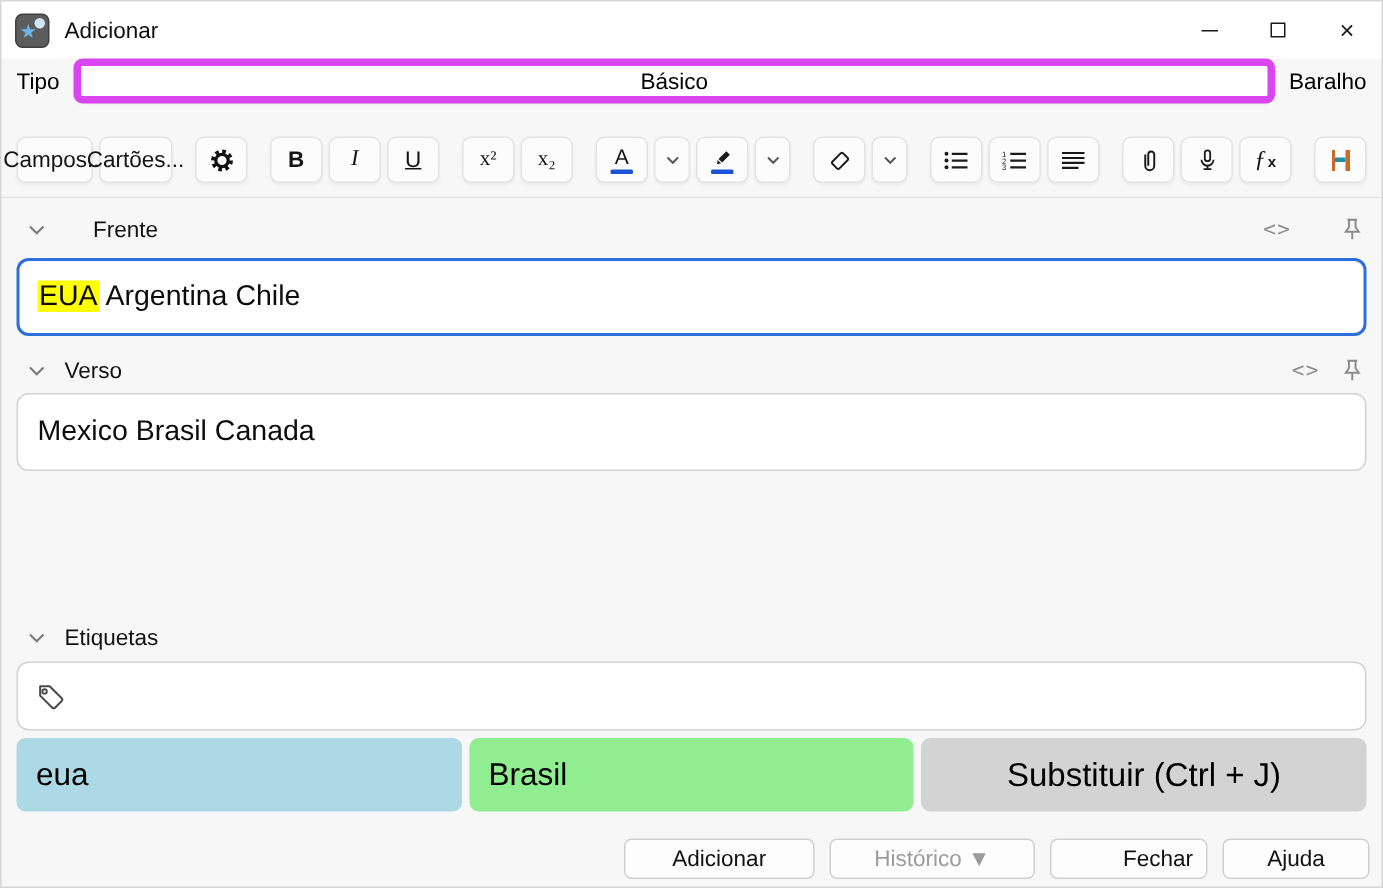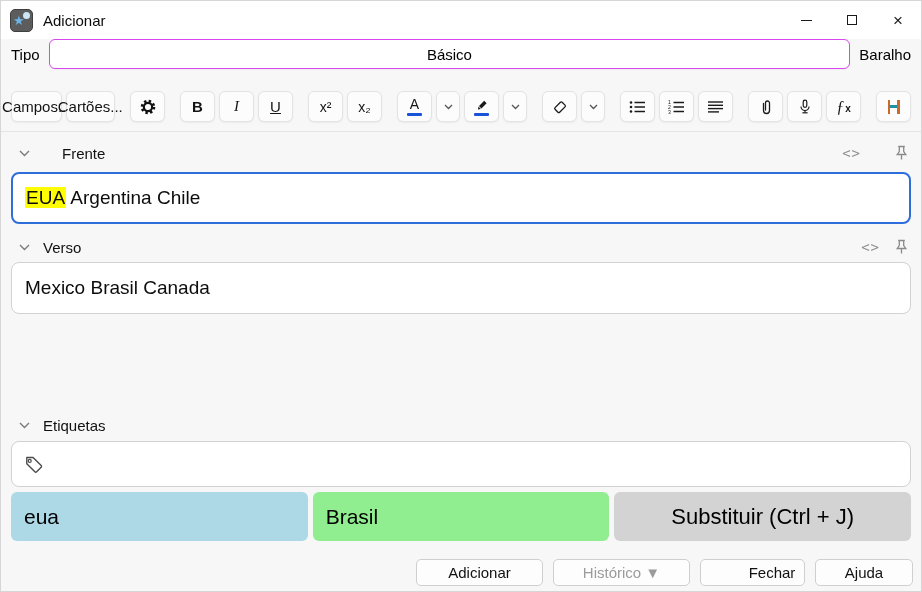--- a/index.html
+++ b/index.html
@@ -15,32 +15,32 @@
   .win-title { margin-left:10px; font-size:15px; color:#0d0d0d; }
   .win-controls { margin-left:auto; display:flex; height:38px; }
   .wbtn { width:46px; height:38px; display:flex; align-items:center; justify-content:center; cursor:pointer; }
   .min-glyph { width:11px; height:1px; background:#1a1a1a; display:block; }
   .max-glyph { width:10px; height:10px; border:1px solid #1a1a1a; display:block; }
   .close-glyph { font-size:17px; color:#1a1a1a; line-height:1; }
 
   
   .type-row { position:absolute; top:45px; left:10px; right:10px; height:16px; display:flex; align-items:center; gap:9px; }
   .type-row label { font-size:15px; color:#000; white-space:nowrap; }
-  .select { flex:1; height:30px; background:#fff; border:1px solid #d946ef; border-radius:6px; display:flex; align-items:center; justify-content:center; font-size:15px; color:#000; box-shadow:0 1px 2px rgba(0,0,0,0.04); cursor:pointer; }
+  .select { flex:1; height:30px; background:#fff; border:5px solid #d946ef; border-radius:6px; display:flex; align-items:center; justify-content:center; font-size:15px; color:#000; box-shadow:0 1px 2px rgba(0,0,0,0.04); cursor:pointer; }
 
   
   .toolbar { position:absolute; top:90px; left:10px; right:10px; height:31px; display:flex; align-items:center; gap:4px; }
   .tb { height:31px; min-width:35px; padding:0 7px; background:#fcfcfc; border:1px solid #e3e3e3; border-radius:6px; display:inline-flex; align-items:center; justify-content:center; font-size:15px; color:#141414; box-shadow:0 1px 2px rgba(0,0,0,0.05); cursor:pointer; font-family:"Liberation Sans",sans-serif; }
   .tb.wide { padding:0 13px; }
   .tb.narrow { min-width:24px; padding:0 4px; }
   .ggap { width:7px; flex:0 0 auto; }
   .b-bold { font-weight:bold; }
   .b-italic { font-style:italic; font-family:"Liberation Serif", serif; }
   .b-underline { text-decoration:underline; }
-  .supsub { font-size:14px; }
+  .supsub { font-size:14px;font-family:Liberation Serif, serif; }
   .acolor { display:flex; flex-direction:column; align-items:center; line-height:1; }
   .acolor .letter { font-size:14px; text-decoration:none; }
   .cbar { width:15px; height:3px; margin-top:2px; background:#1a53d8; border-radius:1px; }
   .fxwrap { display:flex; align-items:flex-end; line-height:1; }
   .fx-f { font-size:16px; font-style:italic; font-family:"Liberation Serif",serif; }
   .fx-x { font-size:10px; font-weight:bold; margin-left:1px; margin-bottom:1px; }
   .h-icon { position:relative; width:12px; height:14px; }
   .h-icon .vbar { position:absolute; top:0; width:2.5px; height:14px; background:#c96a28; }
   .h-icon .vbar.l { left:0; } .h-icon .vbar.r { right:0; }
   .h-icon .hbar { position:absolute; top:5.7px; left:2.5px; right:2.5px; height:2.5px; background:#1f8fa8; }

